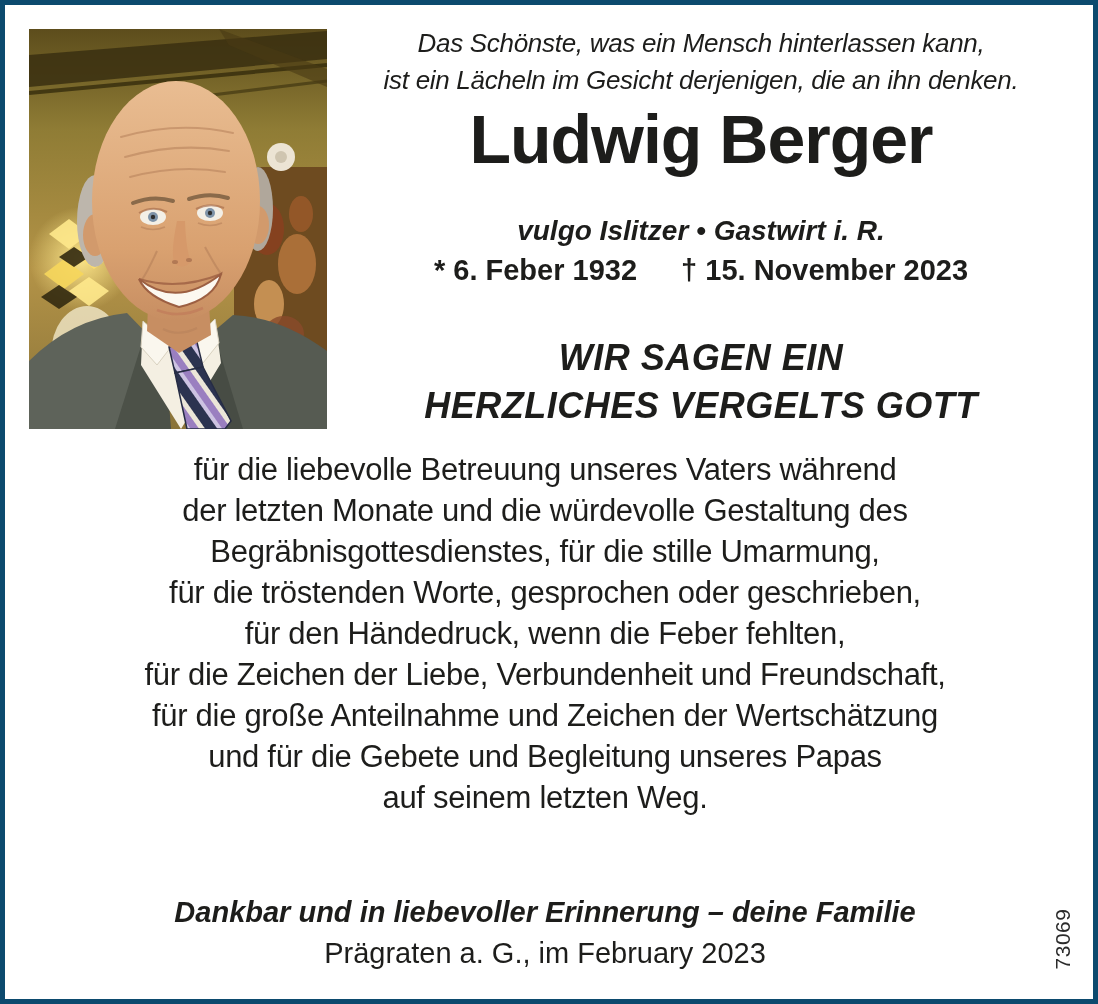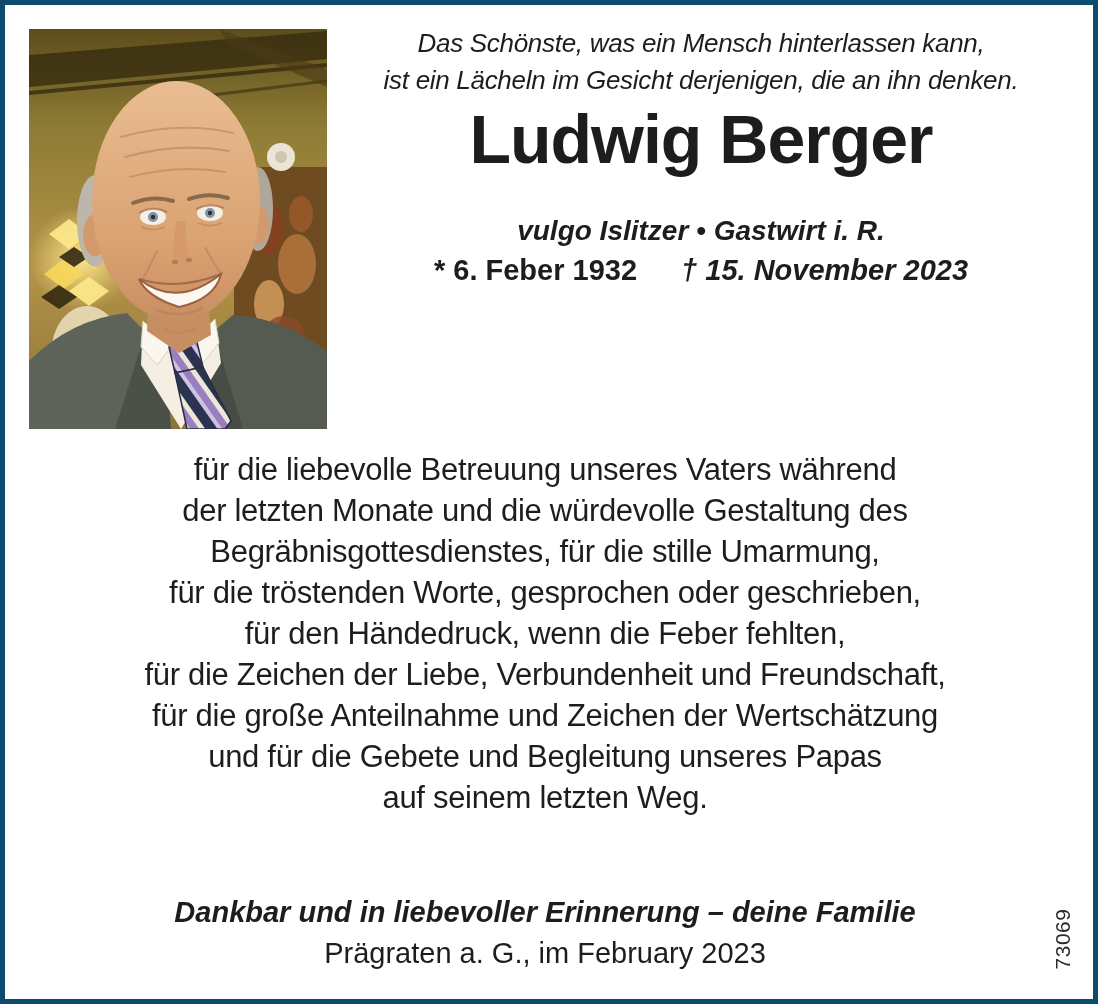--- a/index.html
+++ b/index.html
@@ -29,21 +29,21 @@
   }
   .subtitle{
     position:absolute;left:326px;top:209px;width:740px;
     text-align:center;font-weight:bold;font-style:italic;font-size:28px;line-height:34px;
   }
   .dates{
     position:absolute;left:326px;top:247px;width:740px;
     text-align:center;font-weight:bold;font-size:29px;line-height:36px;
   }
   .dates .birth{margin-right:12px;}
-  .dates .death{margin-left:24px;font-style:italic;}
+  .dates .death{margin-left:24px;}
   .heading{
     position:absolute;left:326px;top:329px;width:740px;
     text-align:center;font-weight:bold;font-style:italic;font-size:36px;line-height:48px;
     letter-spacing:0.5px;
   }
   .bodytext{
     position:absolute;left:0;top:444px;width:1080px;
     text-align:center;font-size:31px;line-height:41px;
     letter-spacing:-0.3px;
   }
@@ -185,20 +185,24 @@
 
   <div class="name">Ludwig Berger</div>
 
   <div class="subtitle">vulgo Islitzer  •  Gastwirt i. R.</div>
 
   <div class="dates">
     <span class="birth">* 6. Feber 1932</span>
     <span class="death">† 15. November 2023</span>
   </div>
 
+  <div class="heading">
+    <div>WIR SAGEN EIN</div>
+    <div>HERZLICHES VERGELTS GOTT</div>
+  </div>
 
   <div class="bodytext">
     <div>für die liebevolle Betreuung unseres Vaters während</div>
     <div>der letzten Monate und die würdevolle Gestaltung des</div>
     <div>Begräbnisgottesdienstes, für die stille Umarmung,</div>
     <div>für die tröstenden Worte, gesprochen oder geschrieben,</div>
     <div>für den Händedruck, wenn die Feber fehlten,</div>
     <div>für die Zeichen der Liebe, Verbundenheit und Freundschaft,</div>
     <div>für die große Anteilnahme und Zeichen der Wertschätzung</div>
     <div>und für die Gebete und Begleitung unseres Papas</div>

